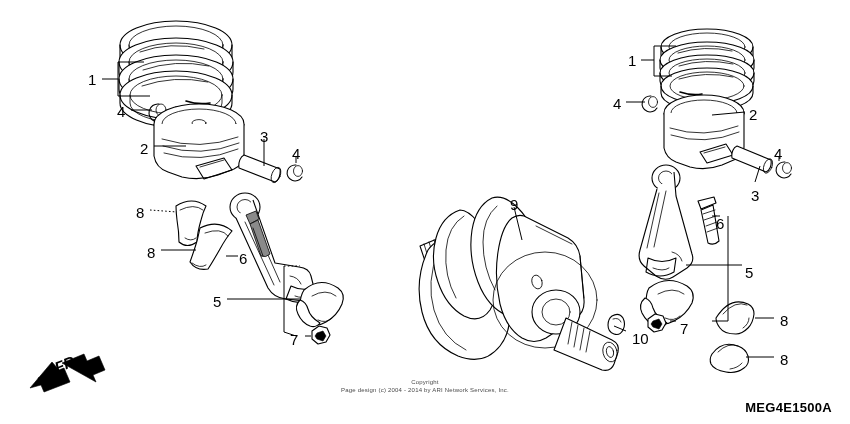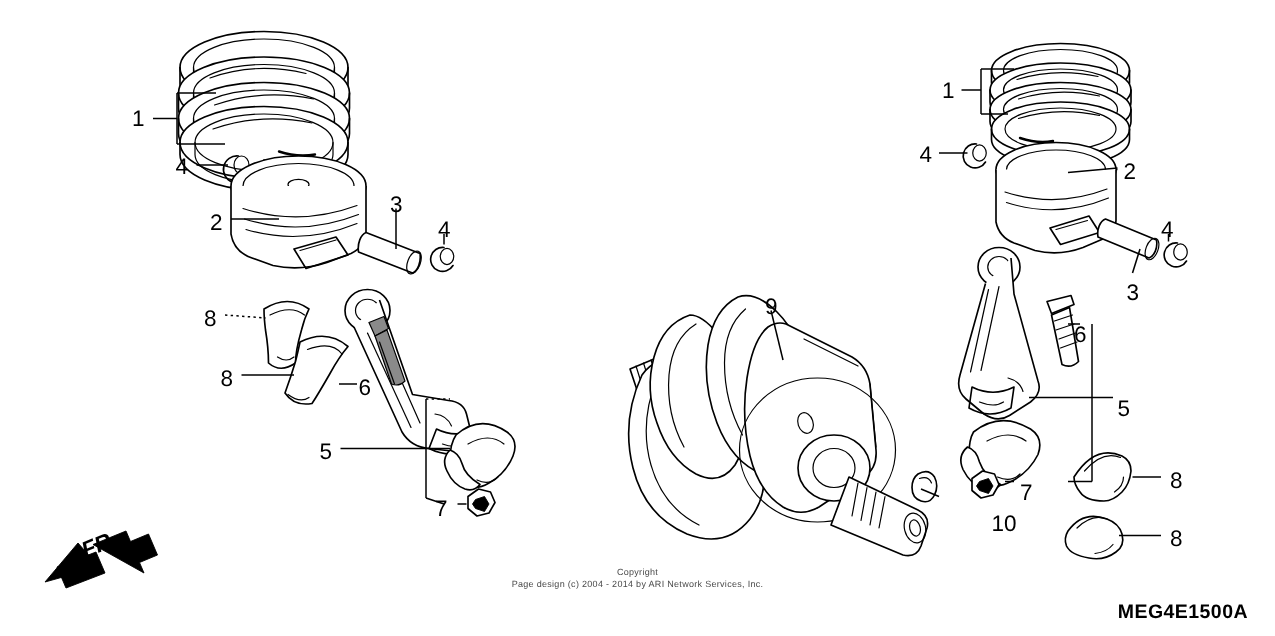--- a/index.html
+++ b/index.html
@@ -422,21 +422,21 @@
   <div class="callout" style="left:117px; top:104px;">4</div>
   <div class="callout" style="left:140px; top:141px;">2</div>
   <div class="callout" style="left:260px; top:129px;">3</div>
   <div class="callout" style="left:292px; top:146px;">4</div>
   <div class="callout" style="left:136px; top:205px;">8</div>
   <div class="callout" style="left:147px; top:245px;">8</div>
   <div class="callout" style="left:239px; top:251px;">6</div>
   <div class="callout" style="left:213px; top:294px;">5</div>
   <div class="callout" style="left:290px; top:332px;">7</div>
   <div class="callout" style="left:510px; top:197px;">9</div>
-  <div class="callout" style="left:632px; top:342px;margin-left:29px;">10</div>
+  <div class="callout" style="left:632px; top:331px;">10</div>
   <div class="callout" style="left:628px; top:53px;">1</div>
   <div class="callout" style="left:613px; top:96px;">4</div>
   <div class="callout" style="left:749px; top:107px;">2</div>
   <div class="callout" style="left:774px; top:146px;">4</div>
   <div class="callout" style="left:751px; top:188px;">3</div>
   <div class="callout" style="left:716px; top:216px;">6</div>
   <div class="callout" style="left:745px; top:265px;">5</div>
   <div class="callout" style="left:680px; top:321px;">7</div>
   <div class="callout" style="left:780px; top:313px;">8</div>
   <div class="callout" style="left:780px; top:352px;">8</div>

